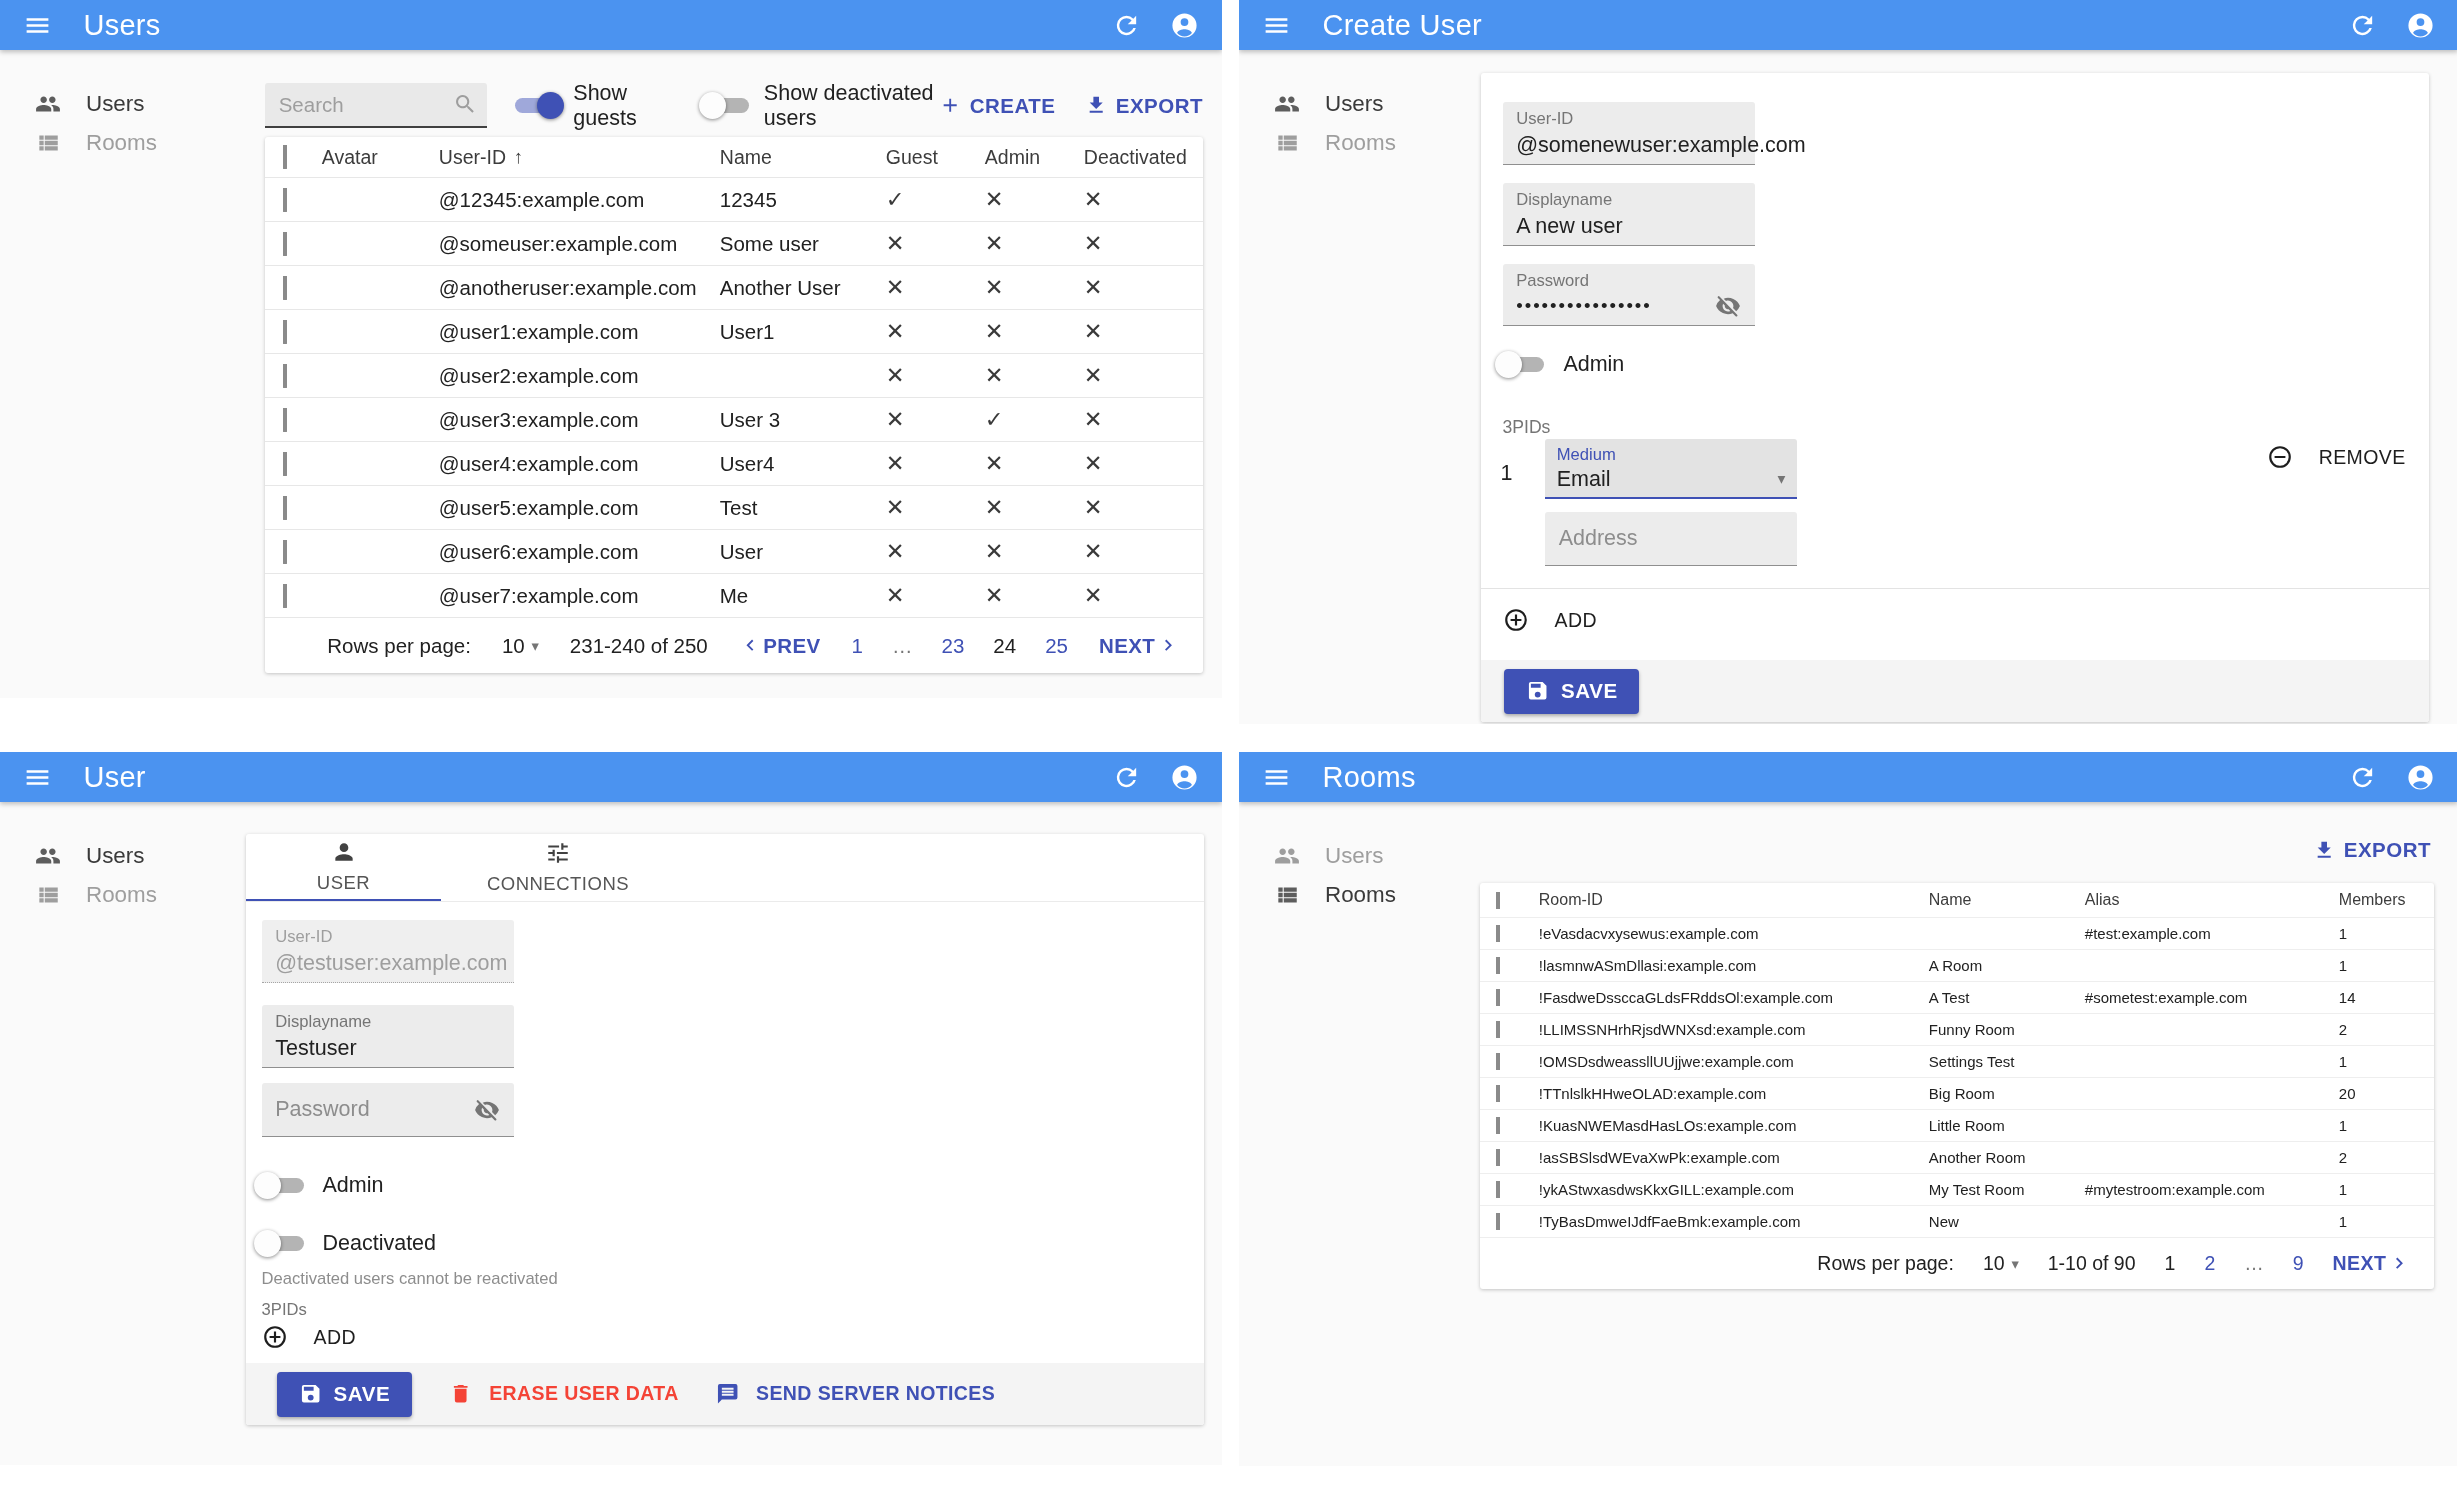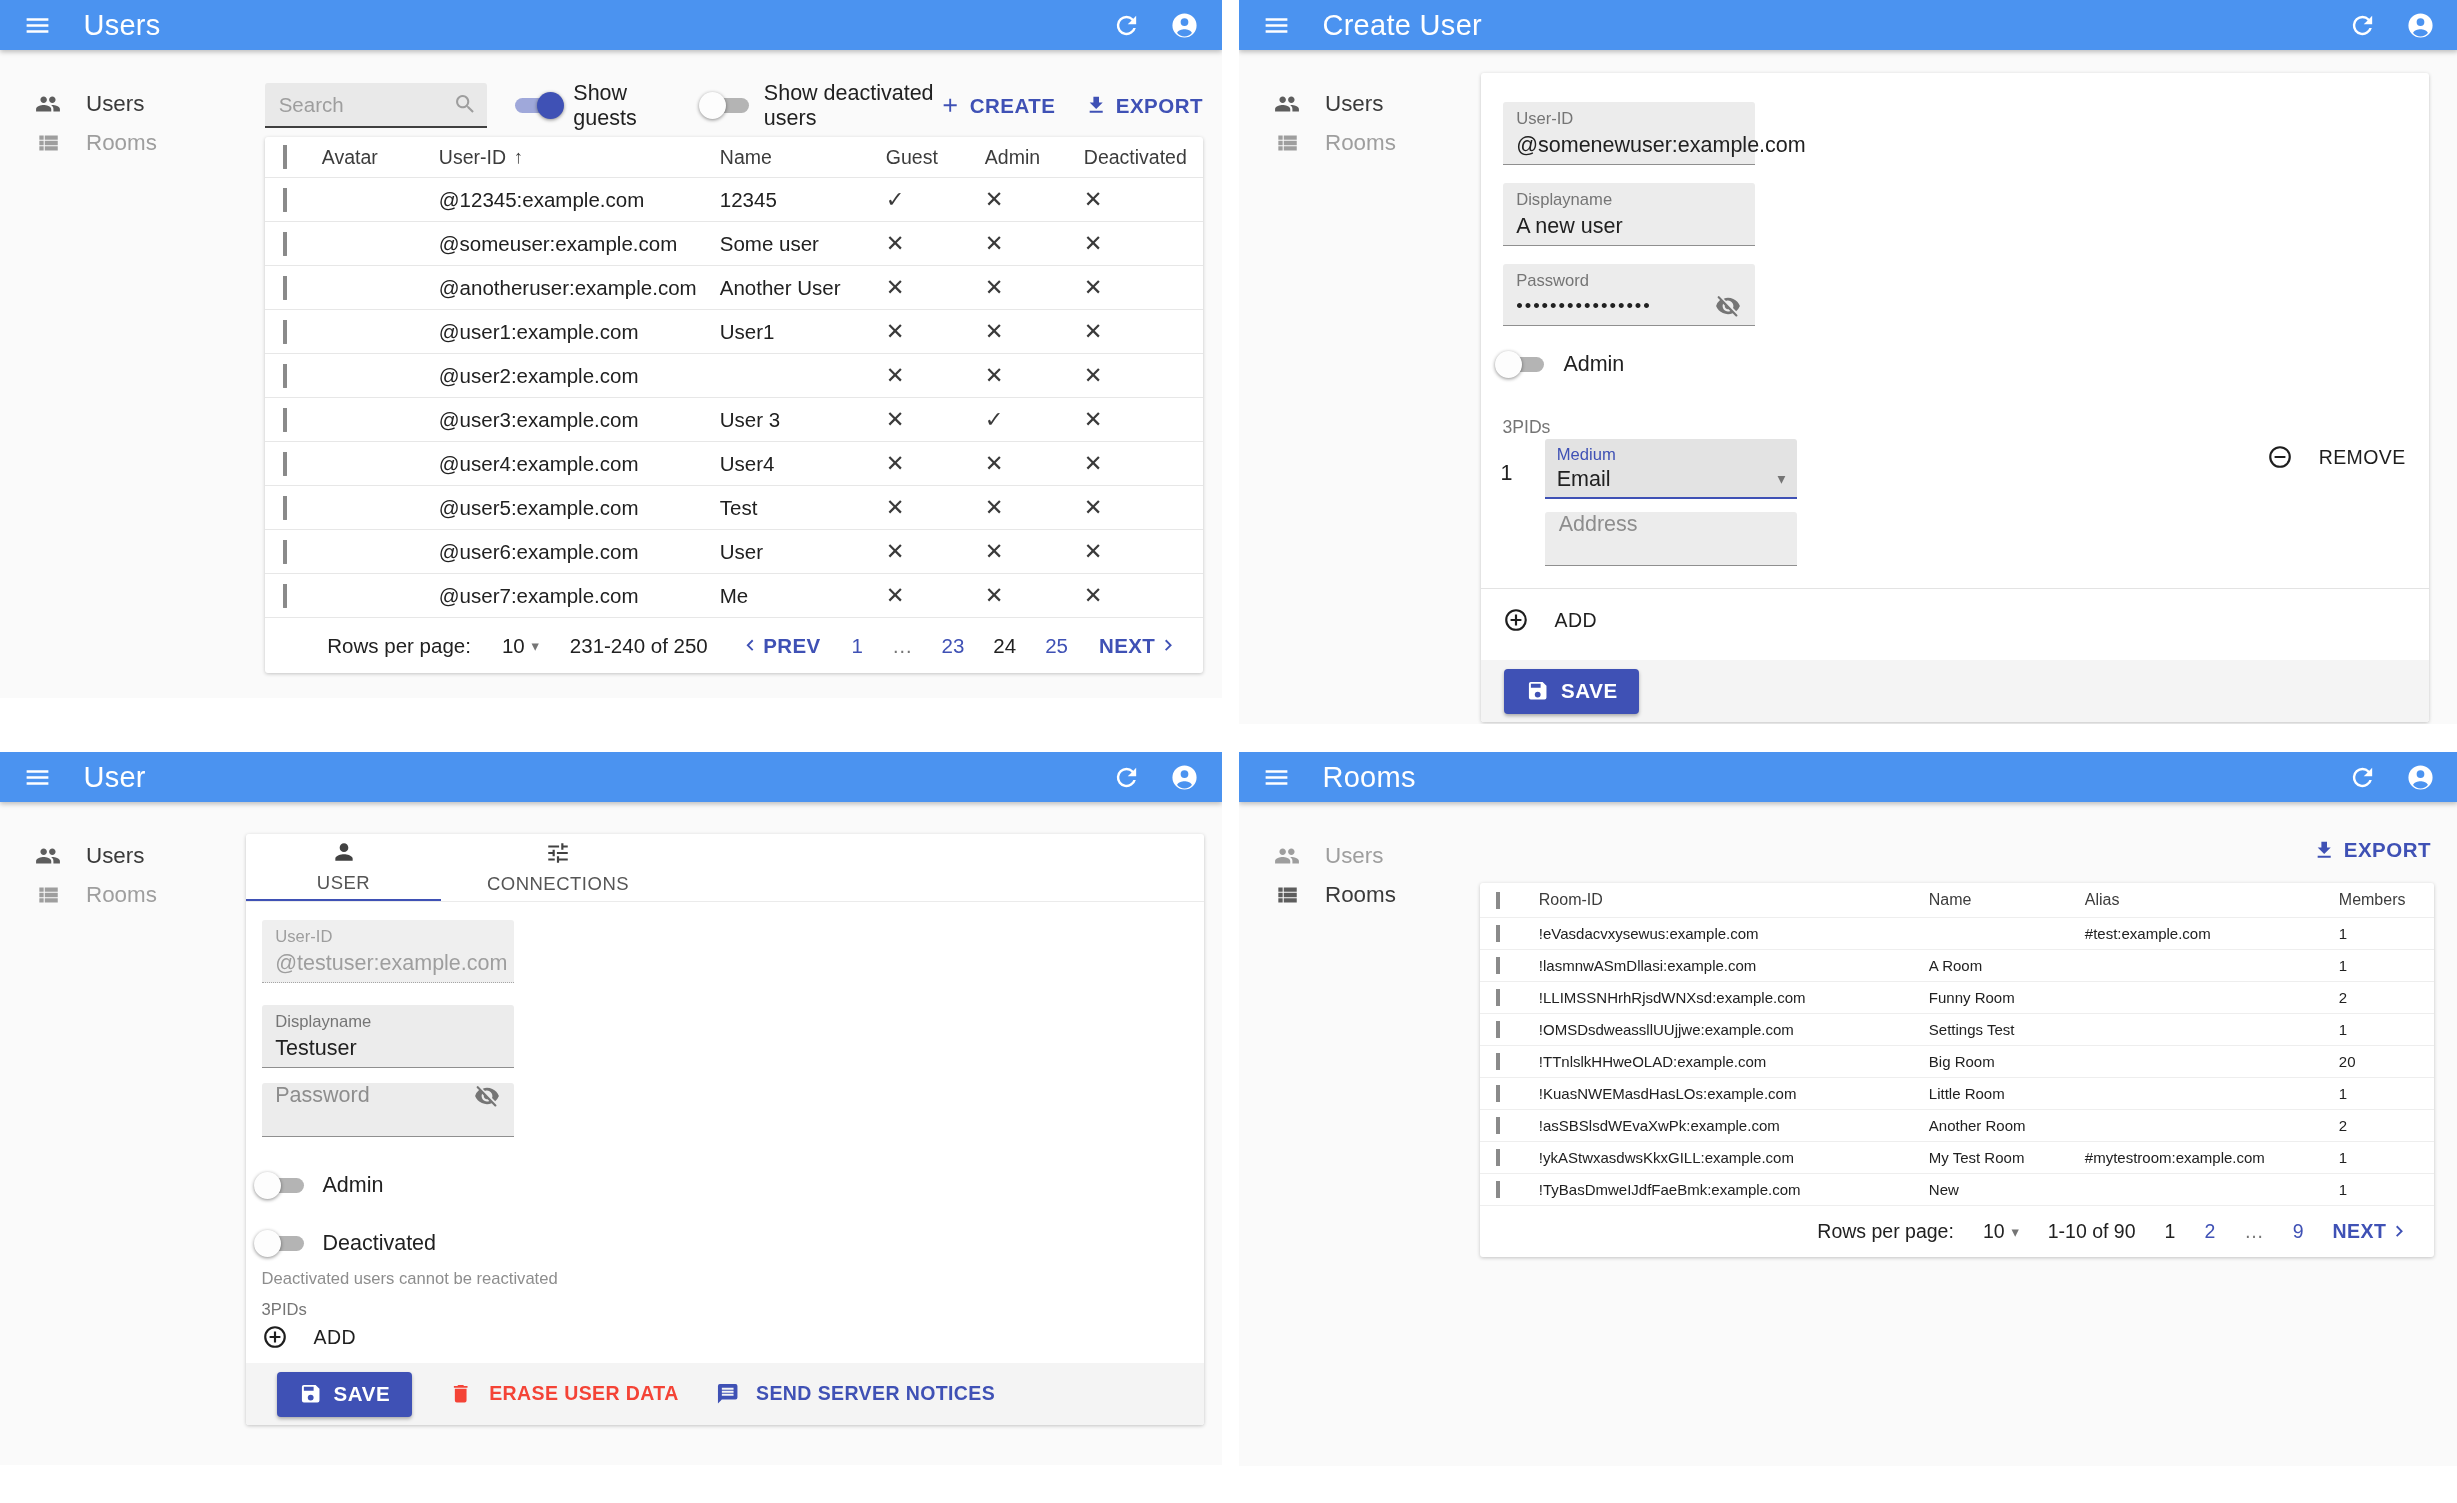--- a/index.html
+++ b/index.html
@@ -91,21 +91,21 @@
   .page.current { color: #212121; cursor: default; }
   .page.ellipsis { color: #757575; cursor: default; }
 
   
   .field { width: 252px; background: #ececec; border-bottom: 1px solid #8f8f8f;
     border-radius: 2.9px 2.9px 0 0; padding: 6.8px 13.7px 5.9px; cursor: text; }
   .flabel { display: block; font-size: 16.6px; color: #757575; }
   .fvalue { display: block; font-size: 21.5px; color: #212121; margin-top: 3.9px; }
   .field.disabled { border-bottom: 1px dotted #a5a5a5; background: #efefef; cursor: default; }
   .field.disabled .flabel, .field.disabled .fvalue { color: #9e9e9e; }
-  .field.oneline { height: 54px; display: flex; align-items: flex-start;
+  .field.oneline { height: 54px; display: flex; align-items: center;
     justify-content: space-between; padding: 0 13.7px; }
   .field.oneline .ph { font-size: 21.5px; color: #8d8d8d; }
   .pw-row { display: flex; align-items: center; justify-content: space-between; margin-top: 2px; }
   .pw-dots { font-size: 18.5px; letter-spacing: 2px; color: #212121; }
   .eye { color: #757575; cursor: pointer; } .eye svg { width: 26px; height: 26px; }
   .select-field { width: 252px; background: #e3e3e3; border-bottom: 2px solid #3f51b5;
     border-radius: 2.9px 2.9px 0 0; padding: 5.9px 11.7px 4.9px; cursor: pointer; }
   .select-field .flabel { color: #3f51b5; }
   .sel-row { display: flex; align-items: center; justify-content: space-between; margin-top: 2px; }
   .sel-row .fvalue { margin: 0; }
@@ -650,20 +650,27 @@
         </div>
 
         <div class="rrow">
           <span class="rcell first"><span class="checkbox sm"></span></span>
           <span class="rcell">!lasmnwASmDllasi:example.com</span>
           <span class="rcell">A Room</span>
           <span class="rcell"></span>
           <span class="rcell">1</span>
         </div>
 
+        <div class="rrow">
+          <span class="rcell first"><span class="checkbox sm"></span></span>
+          <span class="rcell">!FasdweDssccaGLdsFRddsOl:example.com</span>
+          <span class="rcell">A Test</span>
+          <span class="rcell">#sometest:example.com</span>
+          <span class="rcell">14</span>
+        </div>
 
         <div class="rrow">
           <span class="rcell first"><span class="checkbox sm"></span></span>
           <span class="rcell">!LLIMSSNHrhRjsdWNXsd:example.com</span>
           <span class="rcell">Funny Room</span>
           <span class="rcell"></span>
           <span class="rcell">2</span>
         </div>
 
         <div class="rrow">

